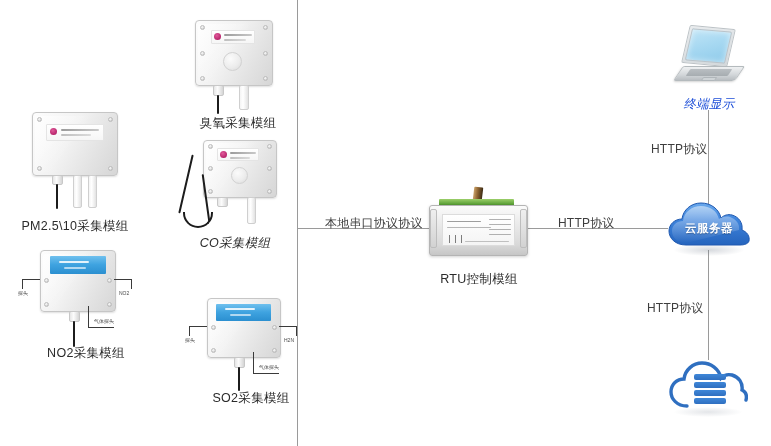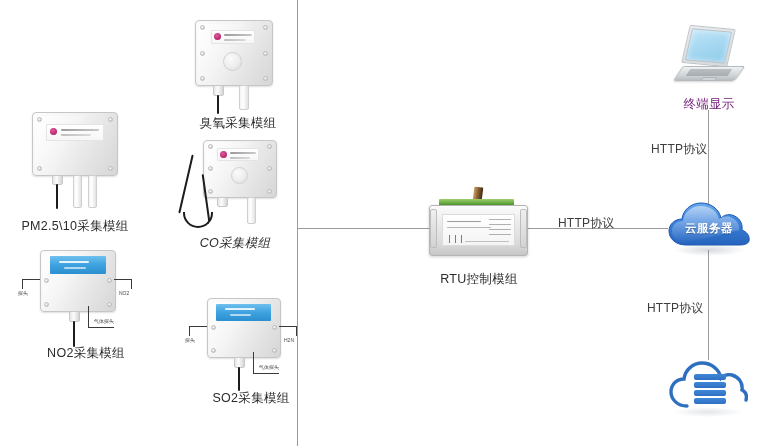--- a/index.html
+++ b/index.html
@@ -24,21 +24,21 @@
   }
 
   .dev-label {
     position: absolute;
     font-size: 12.5px;
     color: #2b2b2b;
     white-space: nowrap;
     text-align: center;
     letter-spacing: 0.3px;
   }
-  .dev-label.orange { color: #701a75; }
+  .dev-label.orange { color: #1d4ed8; font-style: italic; }
 
   .node { position: absolute; }
 
   
   .sensor { position: absolute; }
   .sensor .body {
     position: absolute; left: 0; top: 0; width: 100%; height: 100%;
     background: linear-gradient(118deg, #fdfdfd 0%, #f2f2f2 42%, #e3e3e3 72%, #d6d6d6 100%);
     border: 1px solid #c6c6c6;
     border-radius: 4px;
@@ -195,20 +195,21 @@
   <div class="line vline" style="left:297px; top:0px; height:446px;"></div>
 
   <div class="line hline" style="left:297px; top:228px; width:132px;"></div>
 
   <div class="line hline" style="left:528px; top:228px; width:140px;"></div>
 
   <div class="line vline" style="left:708px; top:110px; height:108px;"></div>
 
   <div class="line vline" style="left:708px; top:250px; height:110px;"></div>
 
+  <div class="conn-label" style="left:325px; top:215px;">本地串口协议协议</div>
 
   <div class="conn-label" style="left:558px; top:215px;">HTTP协议</div>
 
   <div class="conn-label" style="left:651px; top:141px;">HTTP协议</div>
 
   <div class="conn-label" style="left:647px; top:300px;">HTTP协议</div>
 
   <div class="node" style="left:18px; top:112px;">
     <div class="sensor" style="left:14px; top:0px; width:86px; height:64px;">
       <div class="body"></div>

